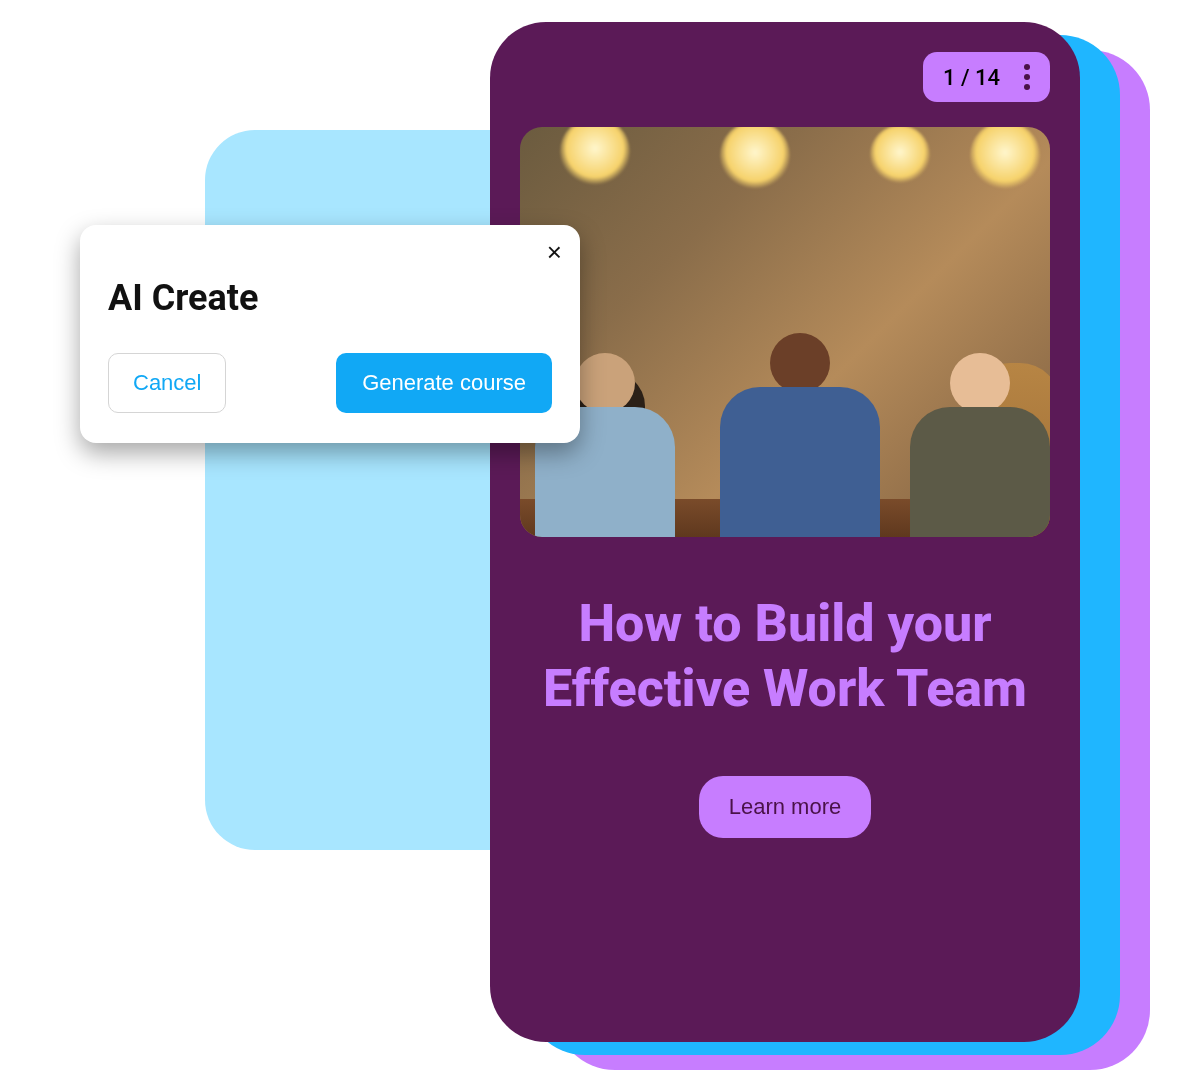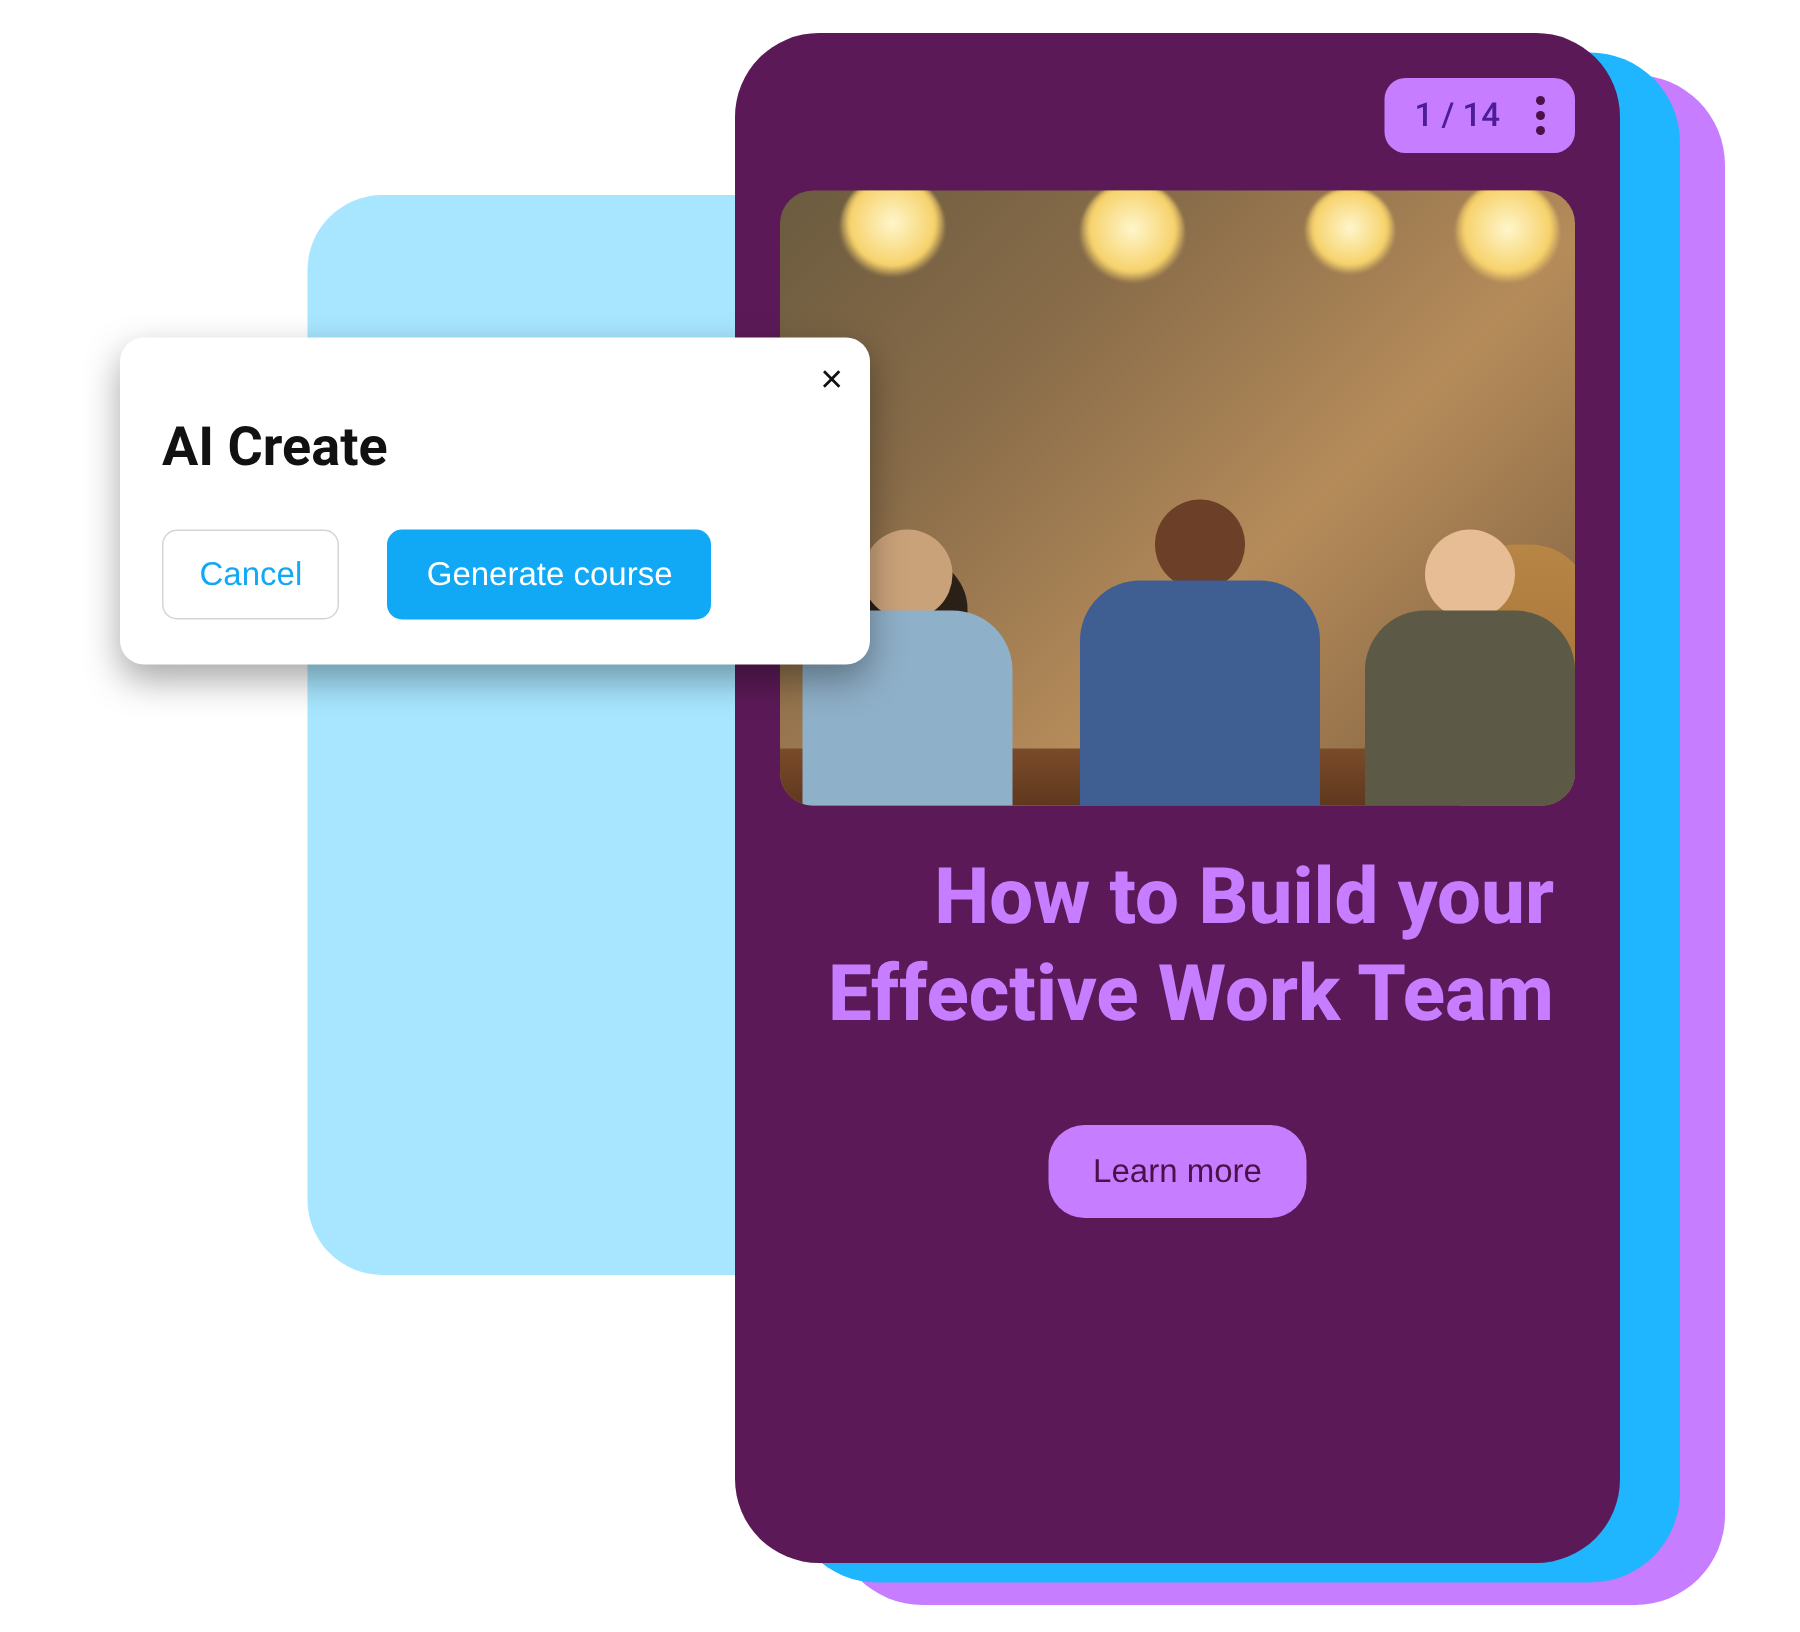--- a/index.html
+++ b/index.html
@@ -43,21 +43,21 @@
   .phone-top {
     display: flex;
     justify-content: flex-end;
     margin-bottom: 25px;
   }
   .page-pill {
     display: flex;
     align-items: center;
     gap: 18px;
     background: #c77dff;
-    color: #4c1d95;
+    color: #000000;
     border-radius: 14px;
     padding: 12px 14px 12px 20px;
     font-size: 22px;
     font-weight: 500;
   }
   .page-pill .dots {
     display: flex;
     flex-direction: column;
     gap: 4px;
     padding: 0 6px;
@@ -85,26 +85,26 @@
   .person .body { width:140px;height:200px;border-radius:40px 40px 8px 8px; margin-top:-6px;}
   .p1 { left:15px; } .p1 .head{background:#caa27a;} .p1 .body{background:#8fb0c9;}
   .p1 .hair{position:absolute;left:28px;top:76px;width:82px;height:74px;border-radius:50% 50% 40% 40%;background:#2b2017;}
   .p2 { left:200px; } .p2 .head{background:#6b3f28;} .p2 .body{background:#3f5f93;width:160px;height:220px;}
   .p3 { left:390px; } .p3 .head{background:#e7bd96;} .p3 .body{background:#5c5a47;}
   .p3 .hair2{position:absolute;right:-10px;top:70px;width:90px;height:190px;border-radius:40px 40px 30px 30px;background:linear-gradient(#b78544,#9a6a34);}
   .person .head{position:relative;top:60px;}
   .person .body{position:relative;top:60px;}
   .floor{position:absolute;left:0;right:0;bottom:0;height:38px;background:linear-gradient(#7a4b2a,#5f381e);}
   .title {
-    margin-top: 28px;
+    margin-top: 54px;
     color: #c77dff;
     font-size: 52px;
     line-height: 1.25;
     font-weight: 800;
-    text-align: right;
+    text-align: center;
     padding: 0 14px;
   }
   .learn-more {
     margin: 55px auto 0 auto;
     background: #c77dff;
     color: #4a1248;
     border: none;
     border-radius: 24px;
     padding: 18px 30px;
     font-size: 22px;
@@ -150,22 +150,22 @@
     width: 100%;
     border: 1px solid #cfcfcf;
     border-radius: 10px;
     padding: 22px 20px;
     font-size: 22px;
     color: #000;
     outline: none;
   }
   .modal-actions {
     display: flex;
-    justify-content: flex-start;
-    gap: 32px;
+    justify-content: space-between;
+    gap: 16px;
     margin-top: 34px;
   }
   .btn-cancel {
     background: #fff;
     color: #11a8f5;
     border: 1.5px solid #d5d5d5;
     border-radius: 10px;
     padding: 16px 24px;
     font-size: 22px;
     cursor: pointer;

